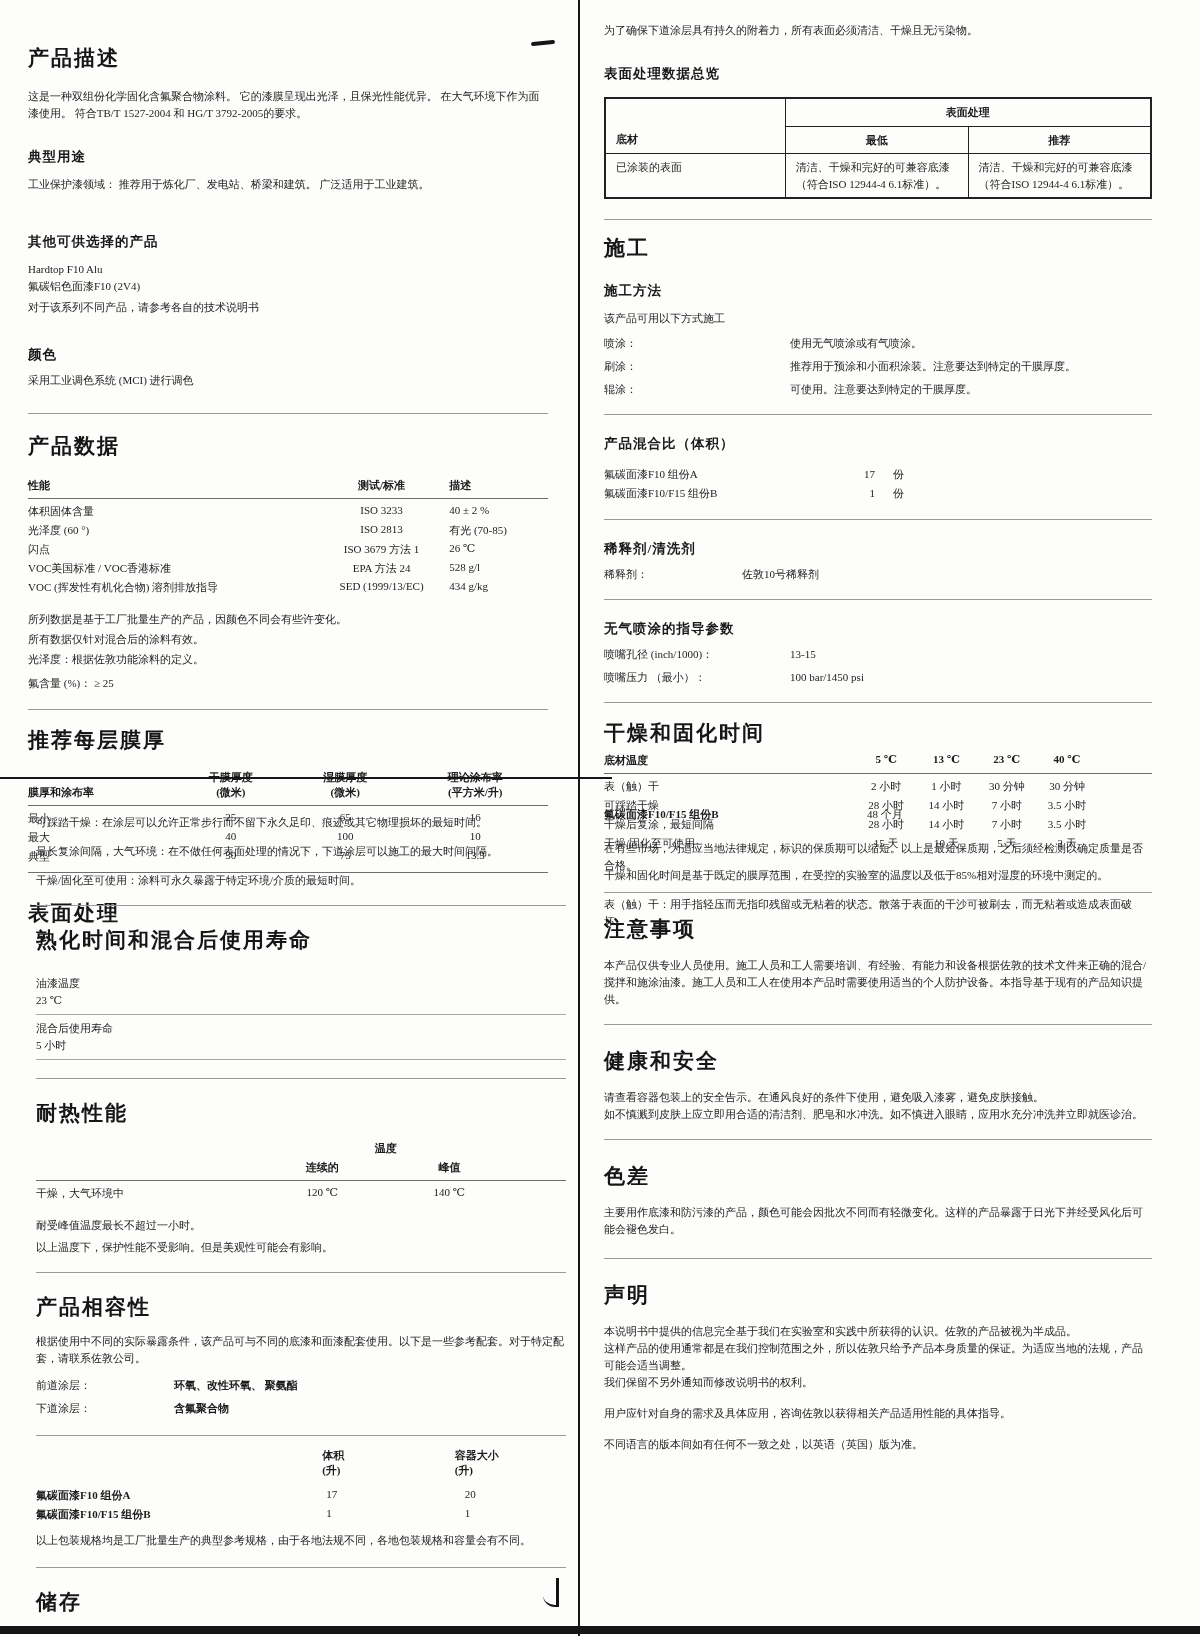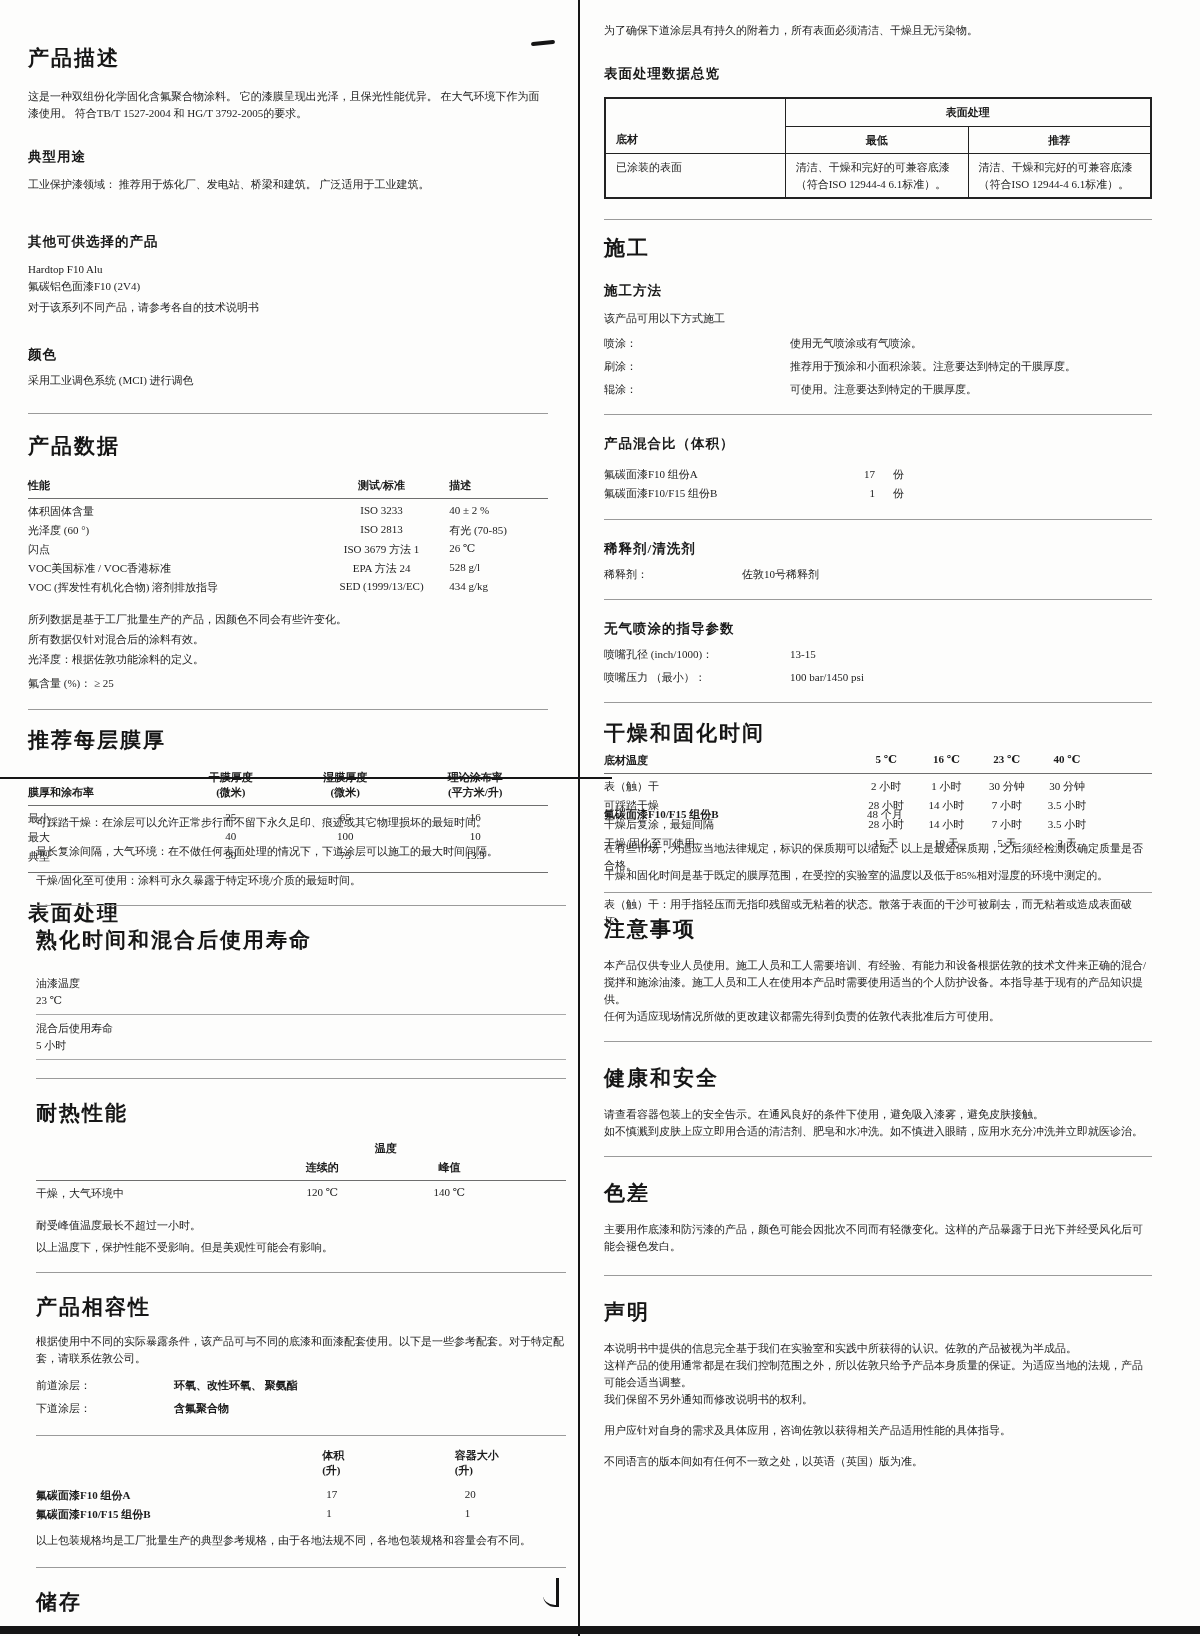--- a/index.html
+++ b/index.html
@@ -264,21 +264,21 @@
           <col style="width:11%">
           <col style="width:11%">
           <col style="width:11%">
           <col style="width:11%">
           <col style="width:10%">
         </colgroup>
       <tbody>
           <tr class="hd ruleb">
         <td>底材温度</td>
         <td class="ctr">5 ℃</td>
-        <td class="ctr">16 ℃</td>
+        <td class="ctr">13 ℃</td>
         <td class="ctr">23 ℃</td>
         <td class="ctr">40 ℃</td>
         <td></td>
       </tr>
       <tr class="rulet">
         <td>表（触）干</td>
         <td class="ctr">2 小时</td>
         <td class="ctr">1 小时</td>
         <td class="ctr">30 分钟</td>
         <td class="ctr">30 分钟</td>
@@ -421,21 +421,20 @@
     <div class="shelfrow" style="margin-top:18px">
       <span class="name" style="flex-basis:48%;font-weight:700">氟碳面漆F10/F15 组份B</span>
       <span>48 个月</span>
     </div>
     <p class="txt" style="margin-top:16px">在有些市场，为适应当地法律规定，标识的保质期可以缩短。以上是最短保质期，之后须经检测以确定质量是否合格。</p>
 
     <div class="rule" style="margin-top:18px"></div>
 
     <h1 class="sec" style="margin-top:22px">注意事项</h1>
     <p class="txt" style="margin-top:14px">本产品仅供专业人员使用。施工人员和工人需要培训、有经验、有能力和设备根据佐敦的技术文件来正确的混合/搅拌和施涂油漆。施工人员和工人在使用本产品时需要使用适当的个人防护设备。本指导基于现有的产品知识提供。</p>
-    <p class="txt">任何为适应现场情况所做的更改建议都需先得到负责的佐敦代表批准后方可使用。</p>
 
     <div class="rule" style="margin-top:16px"></div>
 
     <h1 class="sec" style="margin-top:22px">健康和安全</h1>
     <p class="txt" style="margin-top:14px">请查看容器包装上的安全告示。在通风良好的条件下使用，避免吸入漆雾，避免皮肤接触。</p>
     <p class="txt">如不慎溅到皮肤上应立即用合适的清洁剂、肥皂和水冲洗。如不慎进入眼睛，应用水充分冲洗并立即就医诊治。</p>
 
     <div class="rule" style="margin-top:16px"></div>
 
     <h1 class="sec" style="margin-top:22px">色差</h1>

